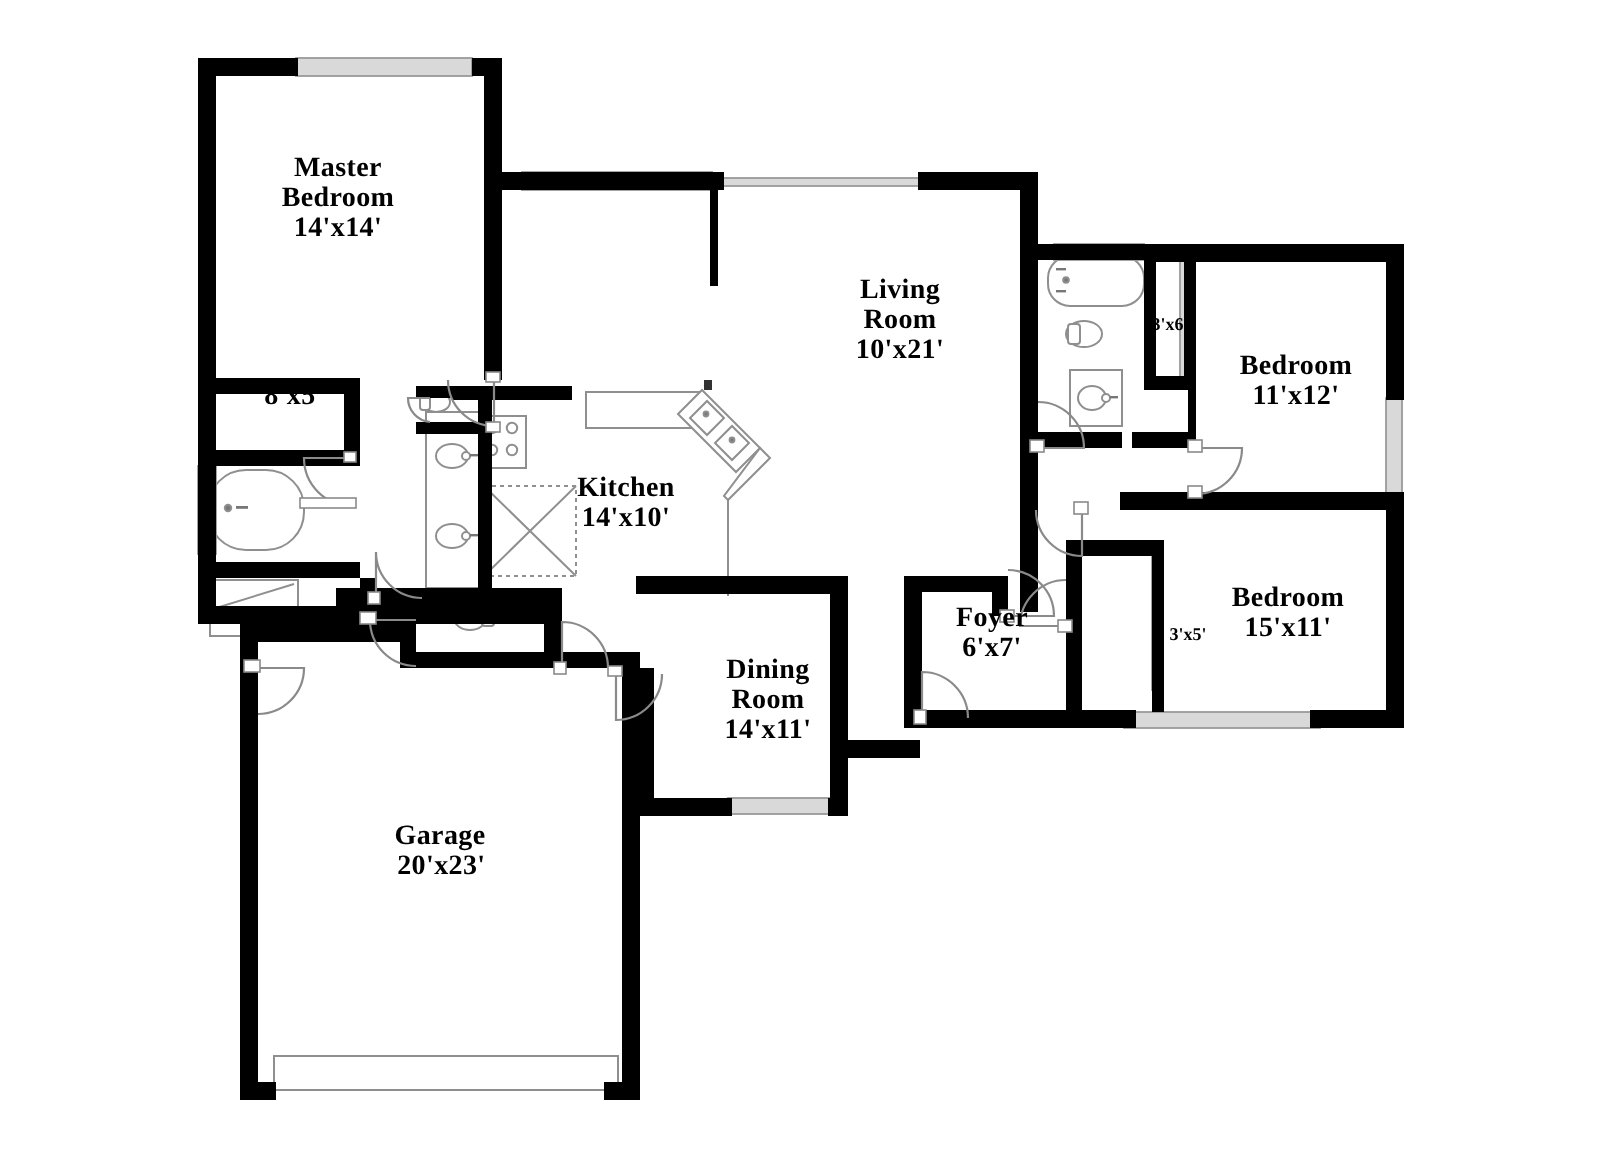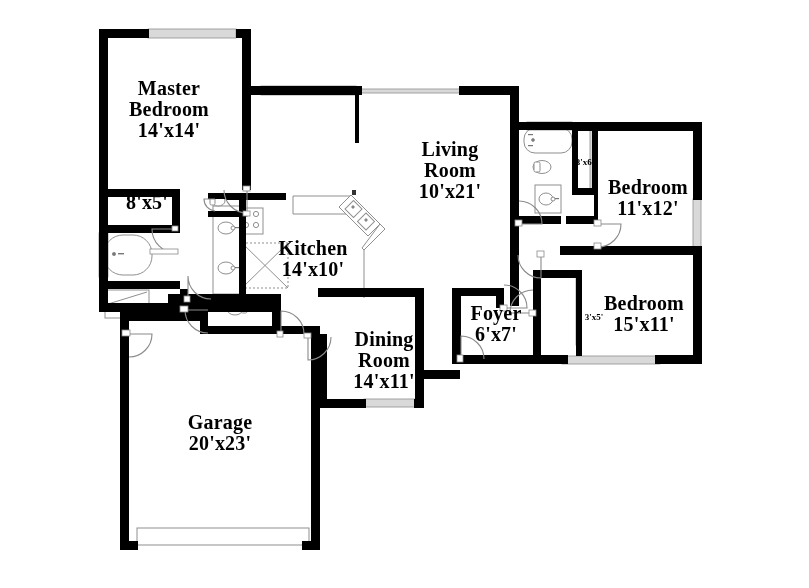--- a/index.html
+++ b/index.html
@@ -1,20 +1,20 @@
 <!DOCTYPE html>
 <html><head>
 <meta charset="utf-8">
 <style>
   html,body{margin:0;padding:0;background:#ffffff;}
   body{font-family:"Liberation Serif", serif;}
   #plan{position:relative;width:809px;height:588px;background:#ffffff;overflow:hidden;}
   #plan svg{position:absolute;left:0;top:0;}
   .lbl{position:absolute;text-align:center;font-family:"Liberation Serif",serif;font-weight:bold;color:#000;line-height:1.06;white-space:nowrap;}
-  .lbl.big{font-size:20px;letter-spacing:.2px;}
+  .lbl.big{font-size:14px;letter-spacing:.2px;}
   .lbl.small{font-size:9px;letter-spacing:0;}
   .lbl span{display:block;}
 </style>
 </head>
 <body>
 
 <div id="plan">
 
 <svg width="809" height="588" viewBox="0 0 809 588">
   <rect x="0" y="0" width="809" height="588" fill="#ffffff"></rect>
@@ -277,21 +277,21 @@
   <span>Dining</span>
   <span>Room</span>
   <span>14'x11'</span>
 </div>
 
 <div class="lbl big" style="left:496px;top:303px;transform:translate(-50%,0);">
   <span>Foyer</span>
   <span>6'x7'</span>
 </div>
 
-<div class="lbl big" style="left:220px;top:412px;transform:translate(-50%,0);">
+<div class="lbl big" style="left:220px;top:412px;transform:translate(-50%,0);text-align:right;">
   <span>Garage</span>
   <span>20'x23'</span>
 </div>
 
 <div class="lbl big" style="left:648px;top:177px;transform:translate(-50%,0);">
   <span>Bedroom</span>
   <span>11'x12'</span>
 </div>
 
 <div class="lbl big" style="left:644px;top:293px;transform:translate(-50%,0);">

